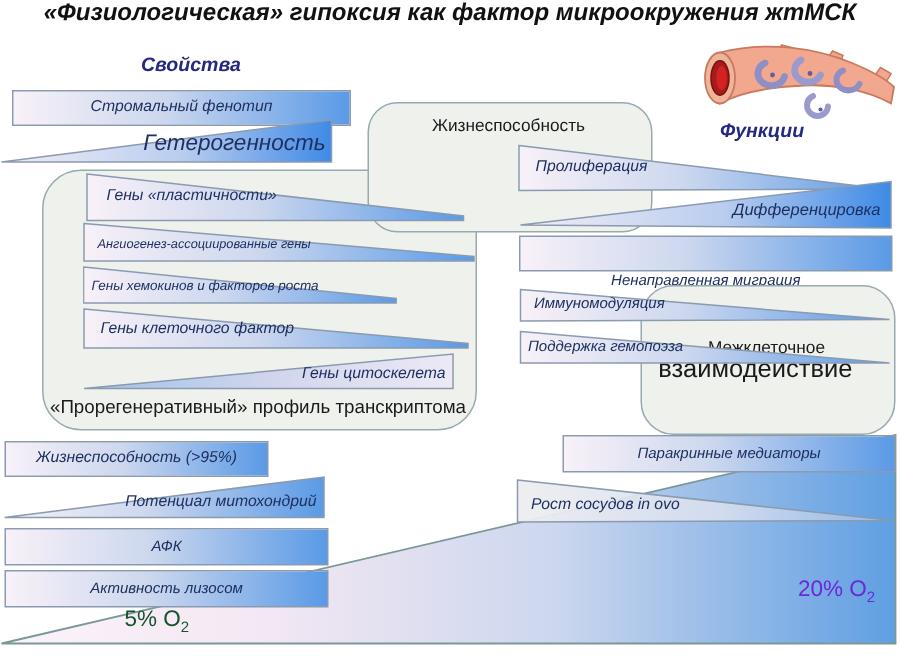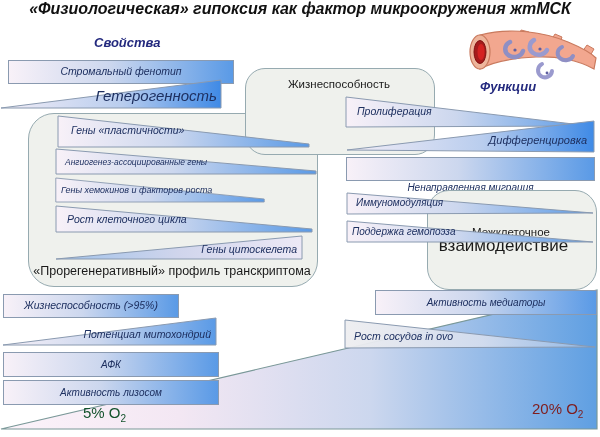--- a/index.html
+++ b/index.html
@@ -121,21 +121,21 @@
     <svg viewBox="0 0 262 26" preserveAspectRatio="none">
       <polygon points="1,1 261,22 261,25 1,25" fill="url(#g-lr)" stroke="#8a9ab0" stroke-width="1"></polygon>
     </svg>
     <span class="lbl" style="left:6px;top:9px;font-size:9px;">Гены хемокинов и факторов роста</span>
   </div>
 
   <div class="w" style="left:55px;top:205px;width:258px;height:28px;">
     <svg viewBox="0 0 258 28" preserveAspectRatio="none">
       <polygon points="1,1 257,24 257,27 1,27" fill="url(#g-lr)" stroke="#8a9ab0" stroke-width="1"></polygon>
     </svg>
-    <span class="lbl" style="left:12px;top:9px;font-size:10.5px;">Рост клеточного цикла</span>
+    <span class="lbl" style="left:12px;top:9px;font-size:10.5px;">Гены клеточного фактор</span>
   </div>
 
   <div class="w" style="left:55px;top:235px;width:248px;height:25px;">
     <svg viewBox="0 0 248 25" preserveAspectRatio="none">
       <polygon points="1,24 247,1 247,24" fill="url(#g-rl)" stroke="#8a9ab0" stroke-width="1"></polygon>
     </svg>
     <span class="lbl" style="right:6px;top:9px;font-size:10.5px;">Гены цитоскелета</span>
   </div>
 
   <div class="blacktxt" style="left:28px;top:264px;width:288px;font-size:12.5px;">«Прорегенеративный» профиль транскриптома</div>
@@ -170,21 +170,21 @@
   </div>
 
   <div class="w" style="left:346px;top:220px;width:248px;height:23px;">
     <svg viewBox="0 0 248 23" preserveAspectRatio="none">
       <polygon points="1,1 247,22 1,22" fill="url(#g-lr)" stroke="#8a9ab0" stroke-width="1"></polygon>
     </svg>
     <span class="lbl" style="left:6px;top:6px;font-size:10px;">Поддержка гемопоэза</span>
   </div>
 
   <div class="grect" style="left:375px;top:290px;width:220px;height:23px;">
-    <span class="lbl" style="font-size:10px;">Активность медиаторы</span>
+    <span class="lbl" style="font-size:10px;">Паракринные медиаторы</span>
   </div>
 
   <div class="w" style="left:344px;top:319px;width:252px;height:30px;">
     <svg viewBox="0 0 252 30" preserveAspectRatio="none">
       <polygon points="1,1 251,28 1,29" fill="url(#g-soft)" fill-opacity="0.95" stroke="#8a9ab0" stroke-width="1"></polygon>
     </svg>
     <span class="lbl" style="left:10px;top:12px;font-size:10.5px;">Рост сосудов in ovo</span>
   </div>
 
   <div class="grect" style="left:3px;top:294px;width:174px;height:22px;">
@@ -200,15 +200,15 @@
 
   <div class="grect" style="left:3px;top:352px;width:214px;height:23px;">
     <span class="lbl" style="font-size:10px;">АФК</span>
   </div>
 
   <div class="grect" style="left:3px;top:380px;width:214px;height:23px;">
     <span class="lbl" style="font-size:10px;">Активность лизосом</span>
   </div>
 
   <div class="o2" style="left:83px;top:404px;color:#14532d;"><span>5% O</span><sub>2</sub></div>
-  <div class="o2" style="left:532px;top:400px;color:#7f1d1d;"><span>20% O</span><sub>2</sub></div>
+  <div class="o2" style="left:532px;top:384px;color:#6d28d9;"><span>20% O</span><sub>2</sub></div>
 
 </div>
 
 </body></html>

